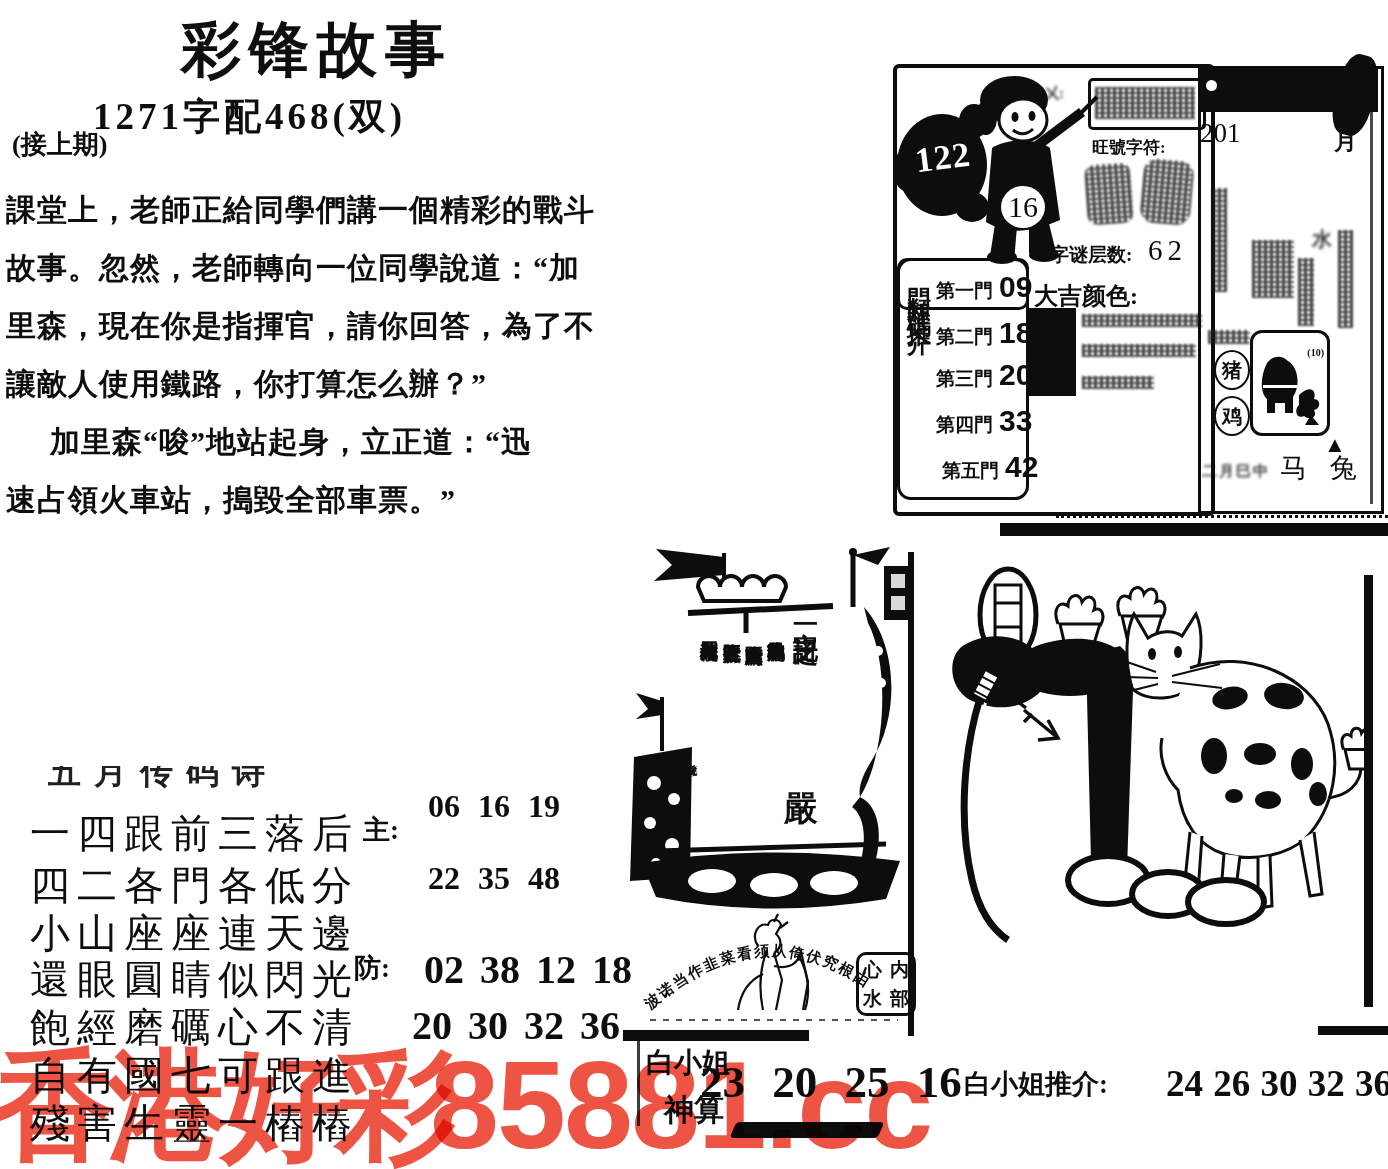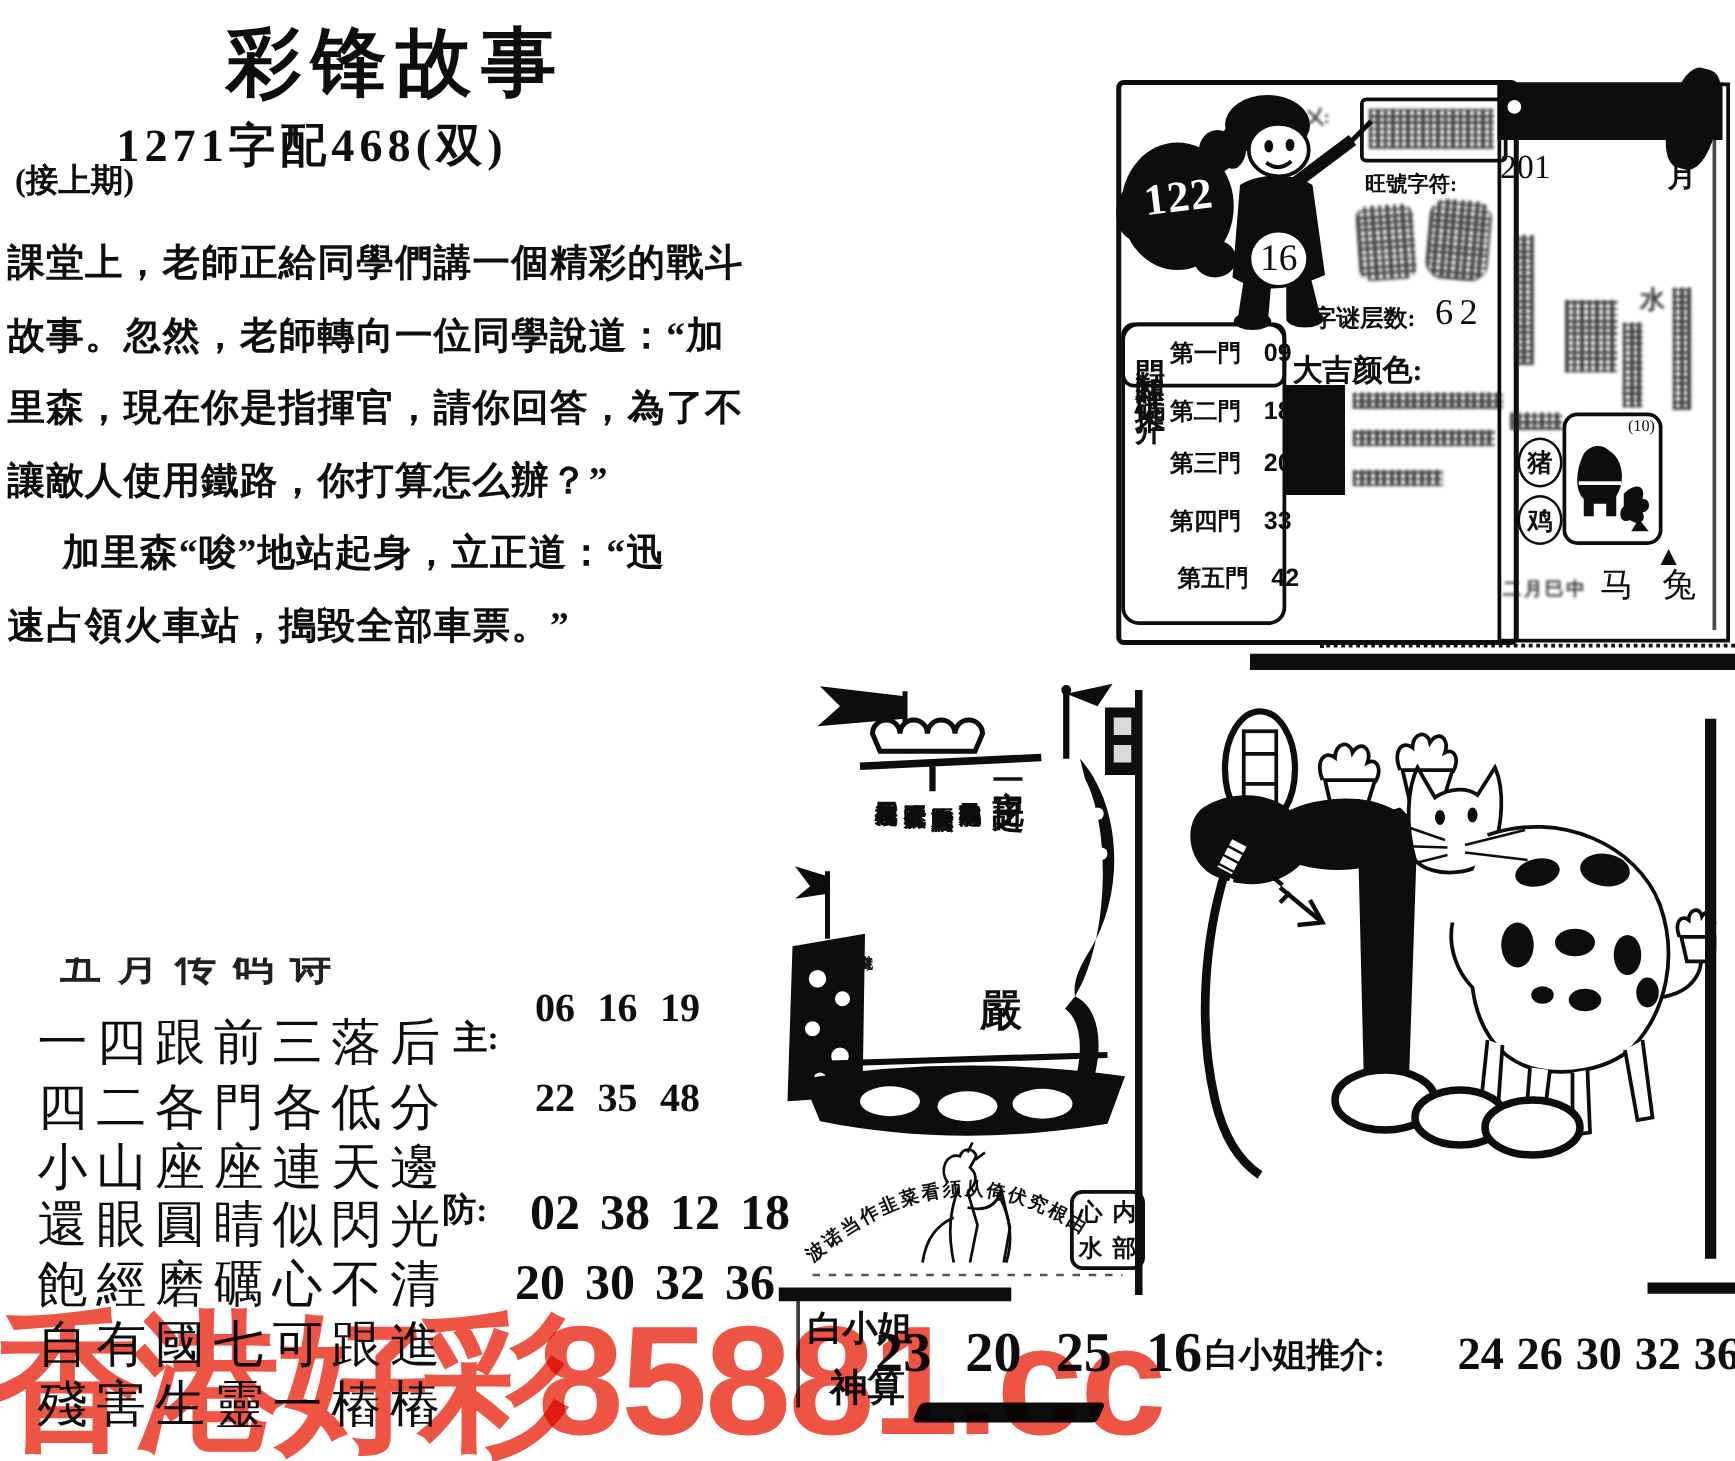--- a/index.html
+++ b/index.html
@@ -21,21 +21,21 @@
   .subtitle{font-size:37px;letter-spacing:4px;font-weight:bold}
   .cont{font-size:26px;font-weight:bold}
   .story-line{font-size:30px;font-weight:bold;letter-spacing:1px;white-space:nowrap}
   
   .frame{border:3px solid #0d0d0d;border-radius:6px}
   .badge-wrap{width:92px;height:112px}
   .badge-blob{position:absolute;background:#0d0d0d;border-radius:50%}
   .badge-num{position:absolute;left:10px;top:30px;width:72px;text-align:center;color:#fff;
              font-size:35px;font-weight:bold;transform:rotate(-7deg);letter-spacing:1px}
   .gate-label{font-size:19px;font-weight:bold}
-  .gate-num{font-size:20px;font-weight:600;font-family:"Liberation Sans",sans-serif;margin-left:18px}
+  .gate-num{font-size:30px;font-weight:600;font-family:"Liberation Sans",sans-serif;margin-left:6px}
   .rounded{border:3px solid #0d0d0d;border-radius:12px}
   .special-text{display:inline-block;transform:scaleX(.76);transform-origin:left center;
                 font-size:28px;font-weight:bold;white-space:nowrap;letter-spacing:1px}
   .circle-zo{width:32px;height:36px;border:2.5px solid #0d0d0d;border-radius:50%;
              font-size:20px;font-weight:bold}
   
   .verse-line{font-size:40px;letter-spacing:7px;white-space:nowrap}
   .bignum{font-size:32px;font-weight:bold;word-spacing:10px;white-space:nowrap}
   .mednum{font-size:40px;font-weight:bold;word-spacing:6px;white-space:nowrap}
   
@@ -145,21 +145,21 @@
   <div class="noise abs" style="left:1252px;top:240px;width:42px;height:58px"></div>
   <div class="noise abs" style="left:1298px;top:258px;width:16px;height:68px"></div>
   <div class="noise abs" style="left:1338px;top:230px;width:15px;height:98px"></div>
   <div class="abs b smear" style="left:1312px;top:226px;font-size:20px">水</div>
   <div class="noise abs" style="left:1208px;top:330px;width:42px;height:14px"></div>
 
   <div class="abs circle-zo center" style="left:1214px;top:350px">猪</div>
   <div class="abs circle-zo center" style="left:1214px;top:396px">鸡</div>
 
   <div class="abs" style="left:1250px;top:330px;width:74px;height:100px;border:3px solid #0d0d0d;border-radius:12px">
-    <span class="abs" style="right:3px;top:0;font-size:13px;font-weight:normal">(10)</span>
+    <span class="abs" style="right:3px;top:14px;font-size:10px;font-weight:bold">(10)</span>
     <svg viewBox="0 0 70 96" width="70" height="96">
       <path d="M14,30 C7,44 7,60 14,66 L14,80 L22,80 L22,70 L32,70 L32,80 L40,80 L40,64 C48,52 45,34 35,28 C29,22 20,22 14,30 Z" fill="#0d0d0d"></path>
       <rect x="10" y="52" width="34" height="3" fill="#fff"></rect>
       <path d="M46,62 C56,52 64,56 61,66 C68,66 68,76 61,77 C65,84 57,88 51,83 C43,87 41,76 46,72 Z" fill="#0d0d0d"></path>
       <path d="M58,82 L66,92 L52,92 Z" fill="#0d0d0d"></path>
     </svg>
   </div>
   <div class="abs" style="left:1324px;top:432px;font-size:22px">▲</div>
 
   <div class="abs b smear" style="left:1202px;top:462px;font-size:15px;letter-spacing:2px">二月巳中</div>

